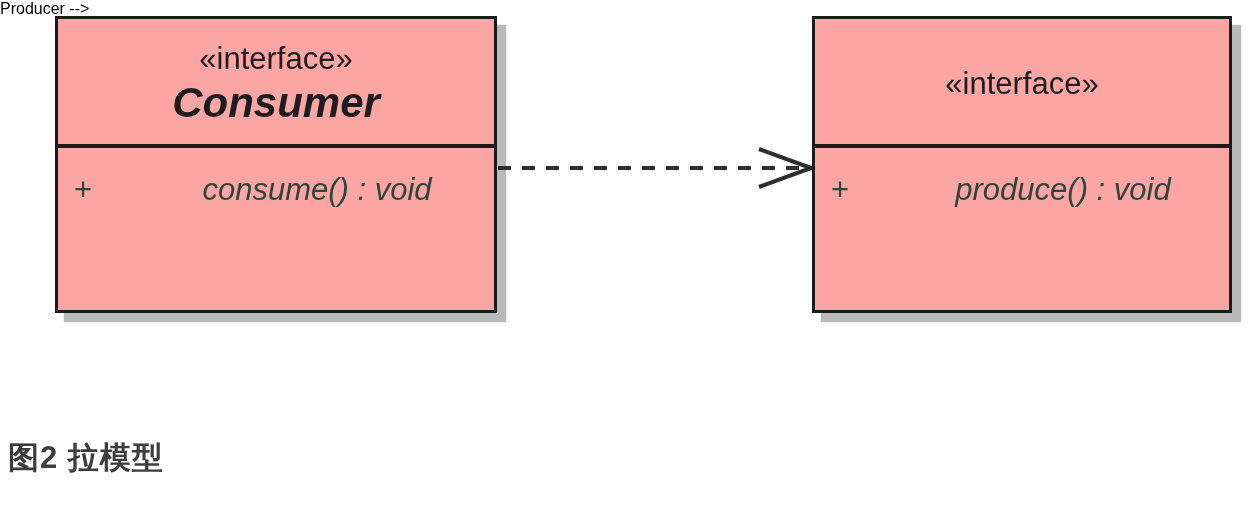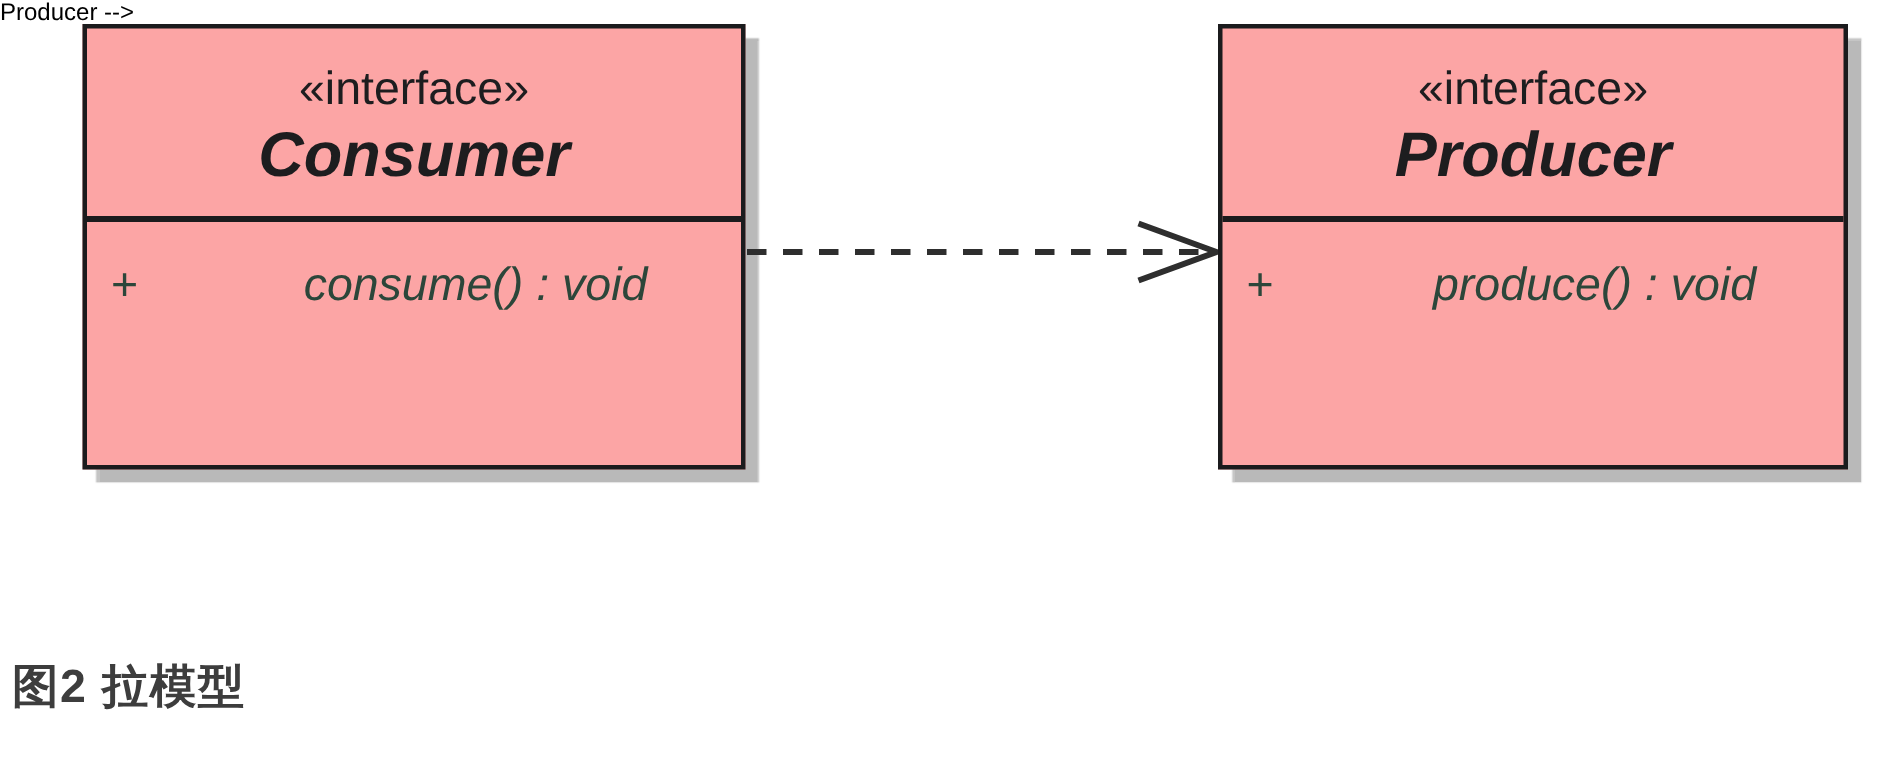--- a/index.html
+++ b/index.html
@@ -115,21 +115,20 @@
    Producer --&gt;
   <svg class="dep-arrow" viewBox="0 0 318 56" xmlns="http://www.w3.org/2000/svg" aria-hidden="true">
     <line x1="1" y1="28" x2="313" y2="28" stroke="#2e2e2e" stroke-width="4" stroke-dasharray="13 11"></line>
     <polyline points="262,9 314,28 262,47" fill="none" stroke="#2e2e2e" stroke-width="4"></polyline>
   </svg>
 
   
   <div class="uml-class producer">
     <div class="title-compartment">
       <div class="stereotype">«interface»</div>
-      <div class="class-name">Producer</div>
     </div>
     <div class="method-compartment">
       <div class="method-row">
         <span class="method-vis">+</span>
         <span class="method-sig">produce() : void</span>
       </div>
     </div>
   </div>
 
   

